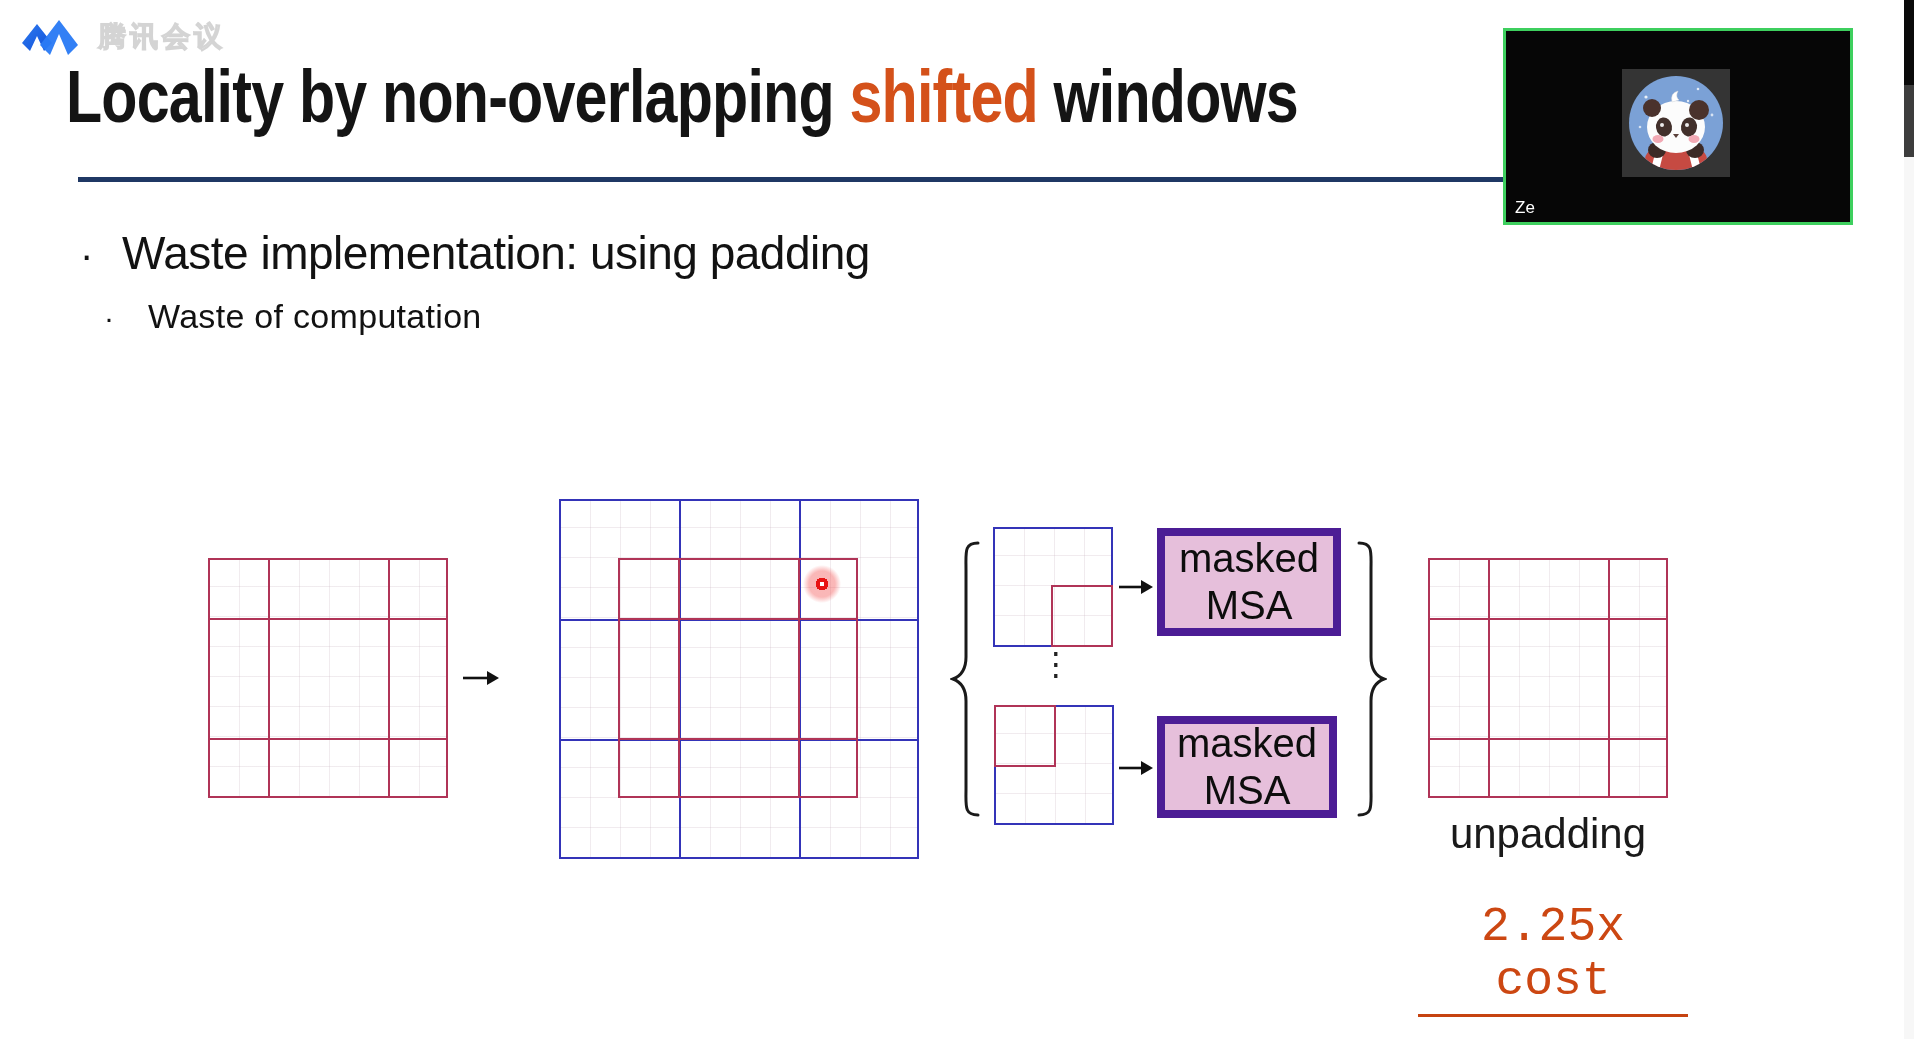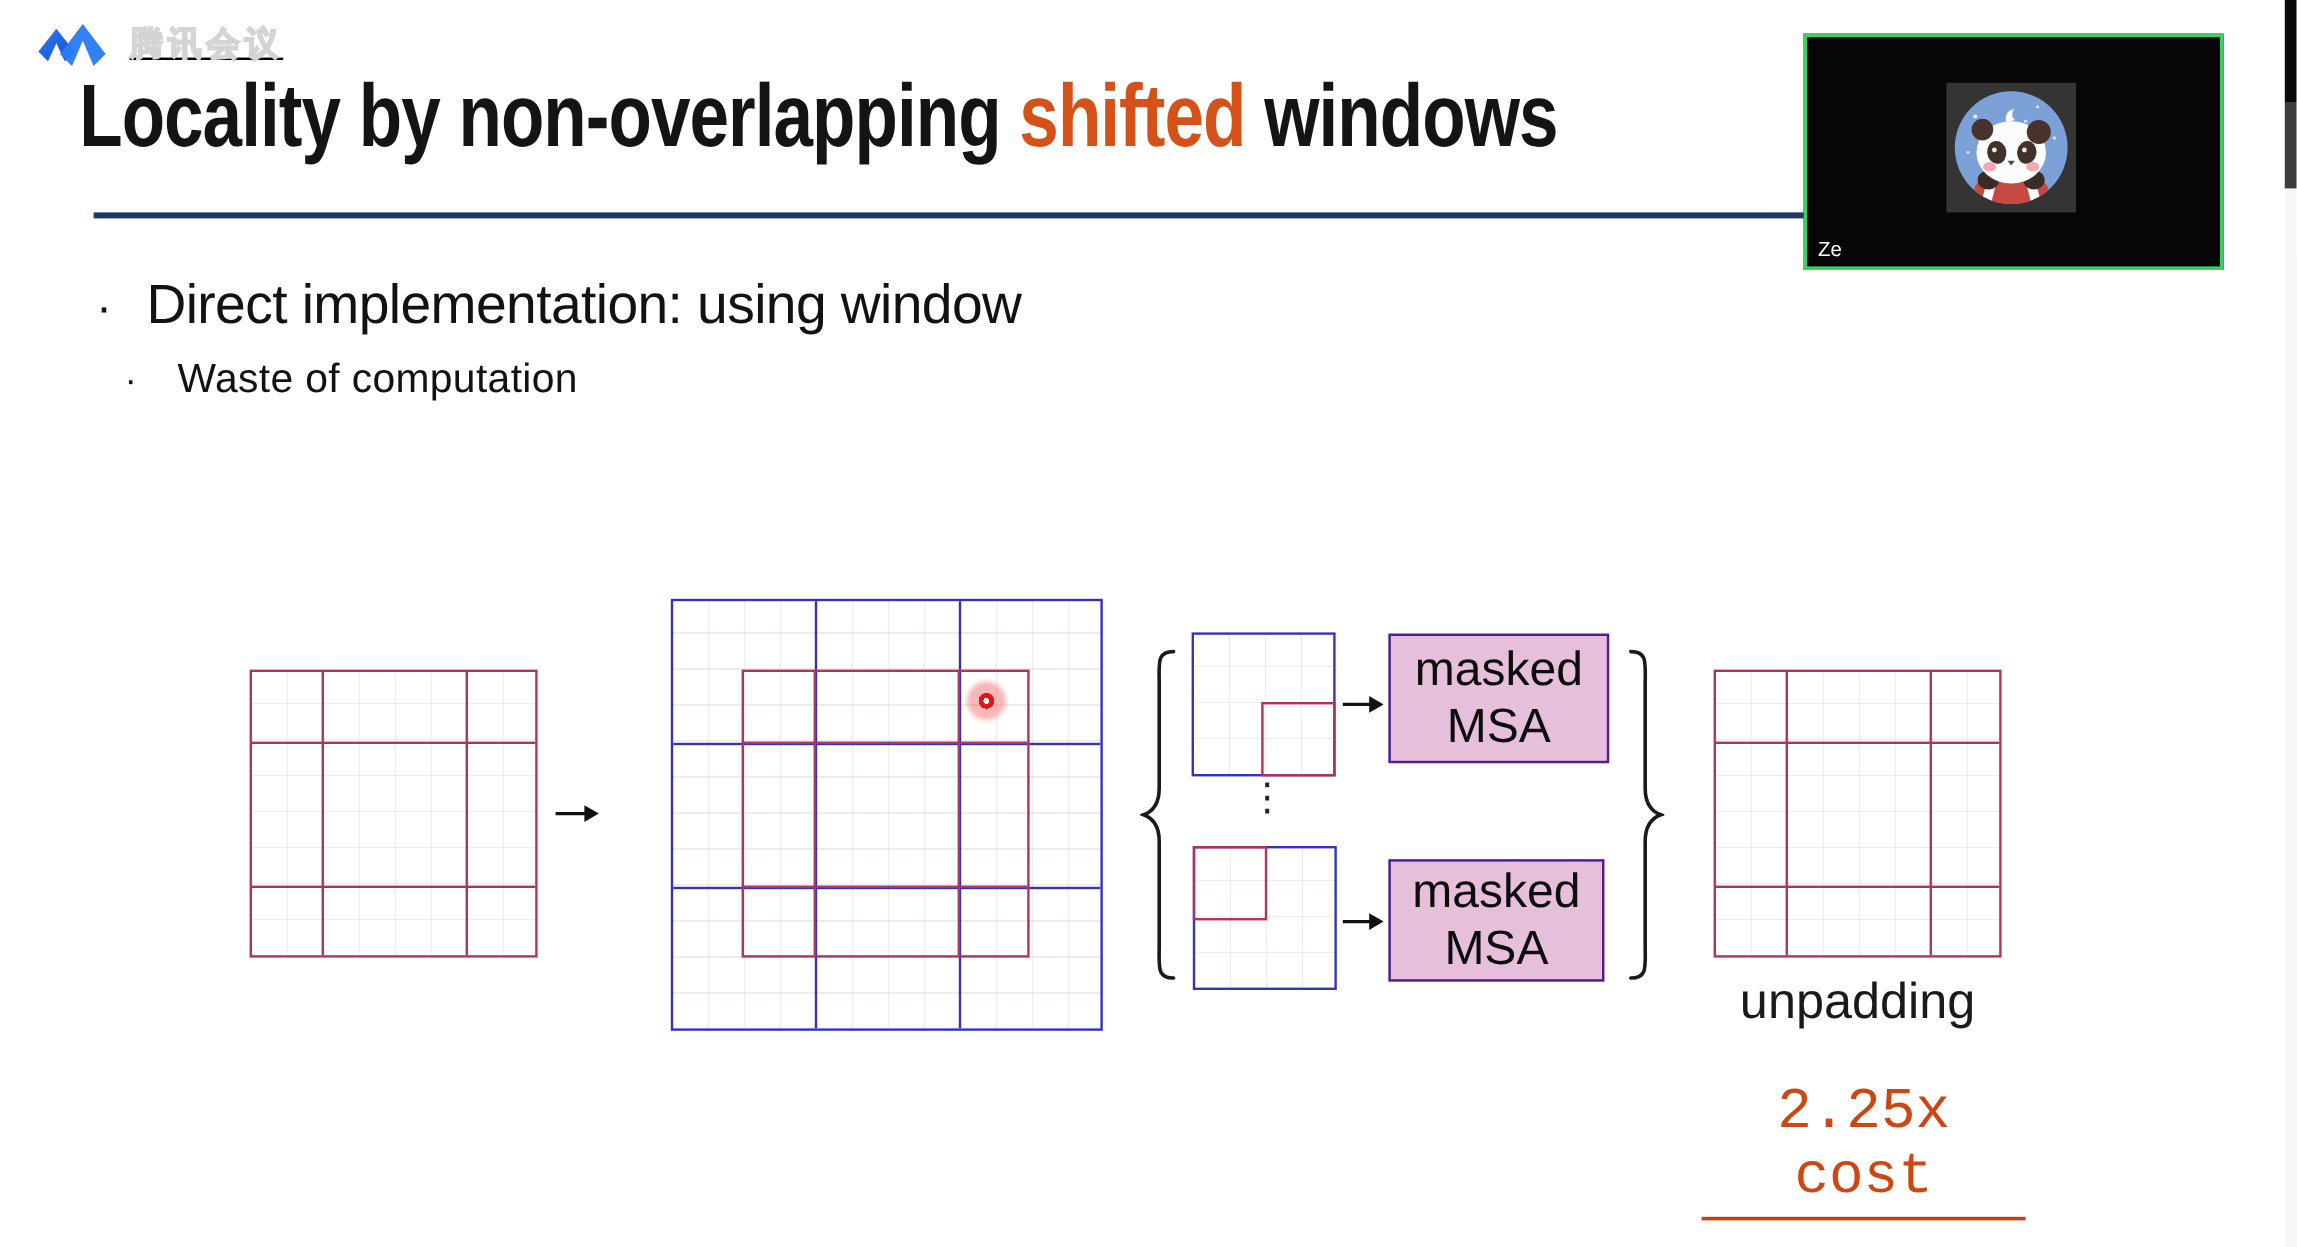--- a/index.html
+++ b/index.html
@@ -1,20 +1,20 @@
 <!DOCTYPE html>
 <html><head>
 <meta charset="utf-8">
 <style>
   html,body{margin:0;padding:0;background:#fff;}
   .screen{position:relative;width:1914px;height:1039px;background:#ffffff;overflow:hidden;
           font-family:"Liberation Sans","DejaVu Sans",sans-serif;}
 
   
-  .logo{position:absolute;left:30px;top:16px;display:flex;align-items:center;gap:12px;text-decoration:underline;}
+  .logo{position:absolute;left:20px;top:16px;display:flex;align-items:center;gap:12px;}
   .logo-text{font-size:28px;letter-spacing:4px;color:#ffffff;-webkit-text-stroke:1.2px #d4d4d4;
              text-shadow:0 0 1px #e0e0e0;font-weight:700;}
   .right-strip{position:absolute;right:0;top:0;width:10px;height:1039px;background:#f7f7f7;}
   .strip-black{position:absolute;top:0;left:0;width:10px;height:85px;background:#0a0a0a;}
   .strip-thumb{position:absolute;top:85px;left:0;width:10px;height:72px;background:#3d3d3d;}
 
   
   .video-box{position:absolute;left:1503px;top:28px;width:350px;height:197px;background:#060606;
              border:3px solid #3ecf5e;box-sizing:border-box;z-index:40;padding-left:43px;}
   .avatar-square{position:absolute;left:116px;top:38px;width:108px;height:108px;background:#343434;}
@@ -46,21 +46,21 @@
   .red-grid .vline,.red-grid .hline{background:#b03457;}
   .blue-grid{border:2px solid #3434b8;}
   .blue-grid .vline,.blue-grid .hline{background:#3434b8;}
   .no-fill{background-image:none;}
 
   .diagram-label{position:absolute;text-align:center;font-size:42px;color:#1a1a1a;}
   .cost-note{position:absolute;left:1418px;top:900px;width:270px;text-align:center;font-family:Liberation Mono, monospace;}
   .cost-note span{display:inline-block;font-size:48px;color:#cc4712;border-bottom:3px solid #c64310;
                   padding:0 2px 6px 2px;}
 
-  .msa-box{position:absolute;background:#e6bfdb;border:2px solid #4c1d95;box-sizing:border-box;
+  .msa-box{position:absolute;background:#e6bfdb;border:8px solid #4c1d95;box-sizing:border-box;
            display:flex;flex-direction:column;align-items:center;justify-content:center;
            font-size:40px;line-height:1.18;color:#0d0d0d;}
   .vdots{position:absolute;left:1040px;top:648px;width:30px;text-align:center;font-size:32px;color:#222;
          font-family:"DejaVu Sans",sans-serif;line-height:1;}
   .arrow-svg,.brace-svg{position:absolute;}
 
   .laser-dot{position:absolute;left:802px;top:564px;width:40px;height:40px;border-radius:50%;
      background:radial-gradient(circle,#ffffff 0 2.5px,#e81414 2.5px 6.5px,
                 rgba(242,66,66,.38) 6.5px 13px,rgba(242,66,66,0) 19px);}
 </style>
@@ -83,21 +83,21 @@
     <span class="logo-text">腾讯会议</span>
   </div>
 
   <div class="title-clip">
     <h1 class="slide-title"><span>Locality by non-overlapping </span><span class="hl">shifted</span><span> windows</span></h1>
   </div>
   <div class="title-rule"></div>
 
   <div class="bullet1">
     <span class="mk">·</span>
-    <span>Direct implementation: using window</span>
+    <span>Waste implementation: using padding</span>
   </div>
   <div class="bullet2">
     <span class="mk">·</span>
     <span>Waste of computation</span>
   </div>
 
   <div class="grid-square red-grid" style="left:208px;top:558px;width:240px;height:240px;">
     <div class="vline" style="left:58px"></div>
       <div class="vline" style="left:178px"></div>
     <div class="hline" style="top:58px"></div>

